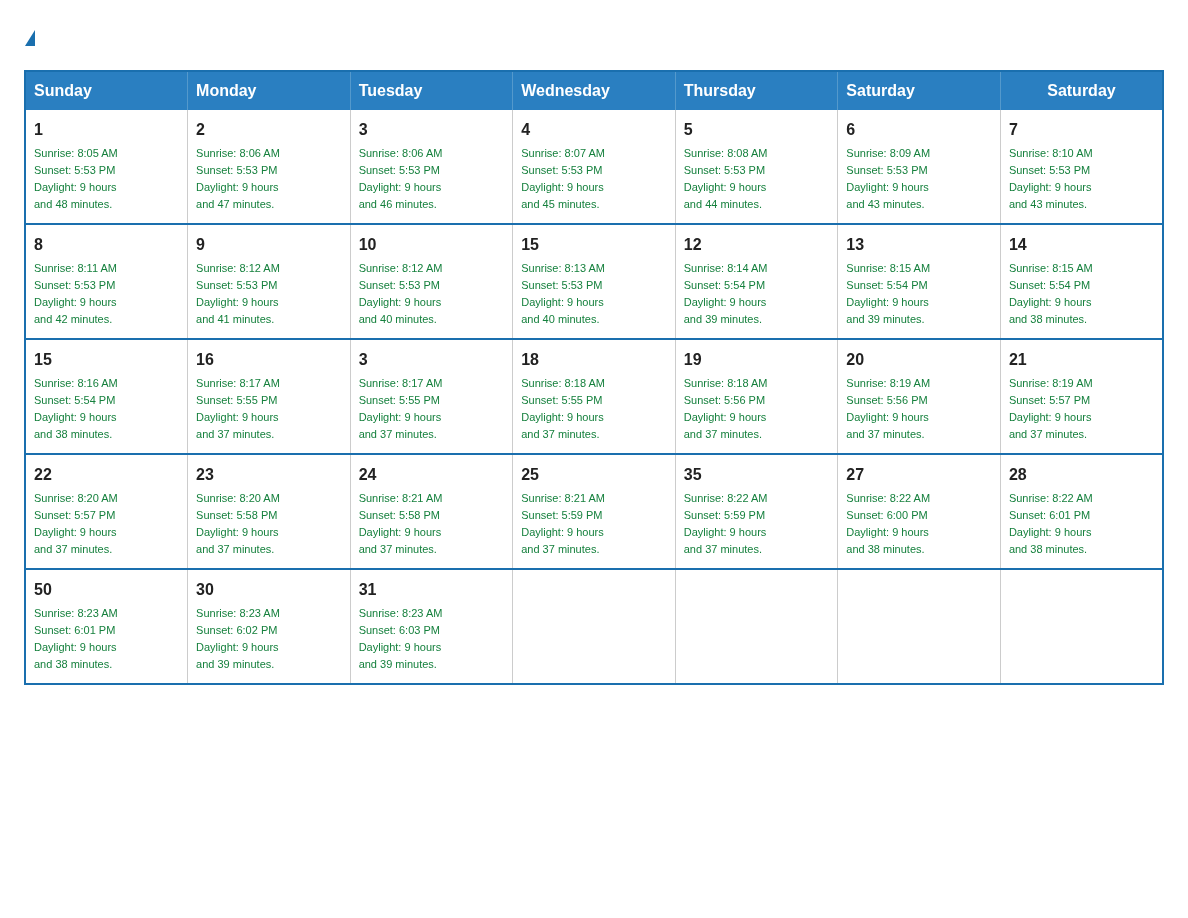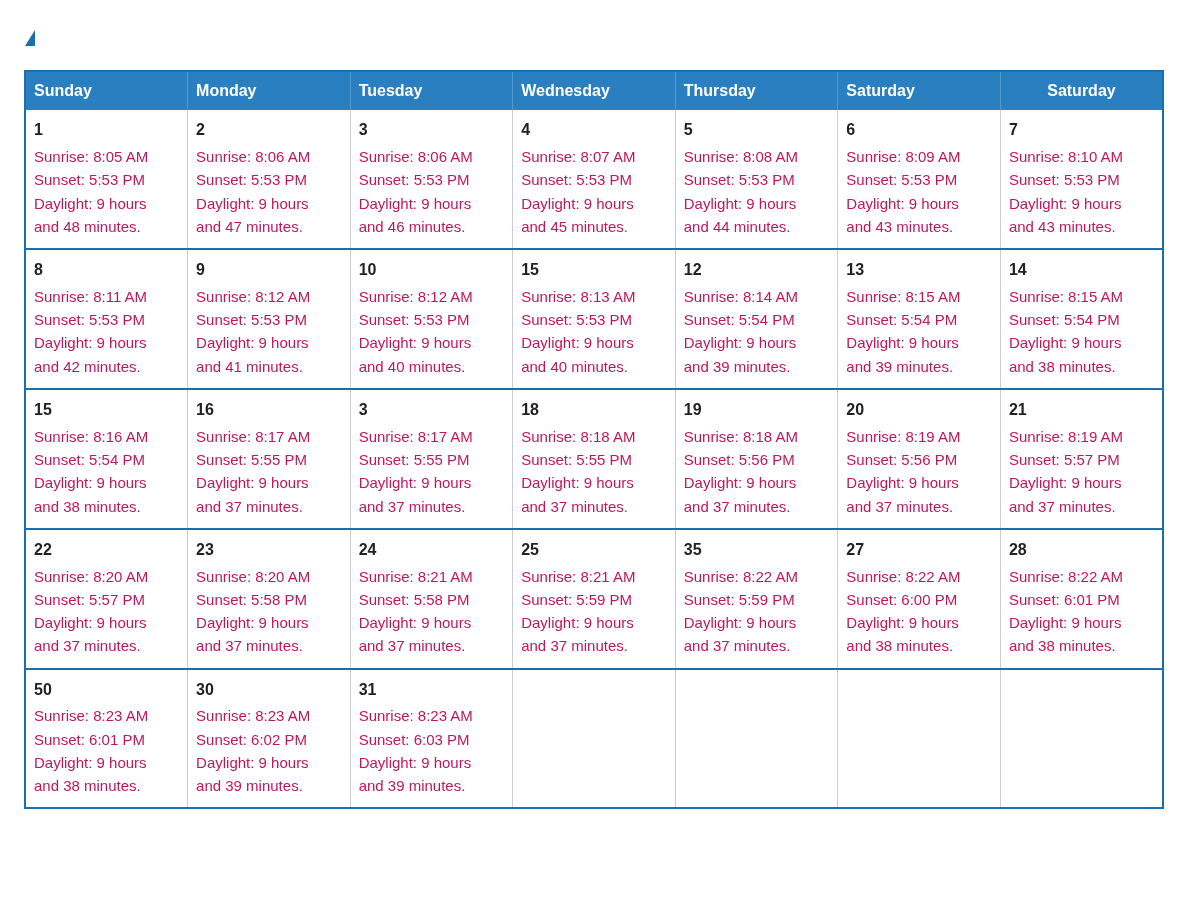--- a/index.html
+++ b/index.html
@@ -70,22 +70,22 @@
       border-bottom: none;
     }
     .day-number {
       font-size: 16px;
       font-weight: bold;
       color: #222;
       display: block;
       margin-bottom: 2px;
     }
     .day-info {
-      font-size: 15px;
-      color: #be185d;
+      font-size: 11px;
+      color: #15803d;
       line-height: 1.55;
     }
     .empty-cell {
       background: #fff;
     }
   </style>
 </head>
 <body>
 
 <div class="header">

